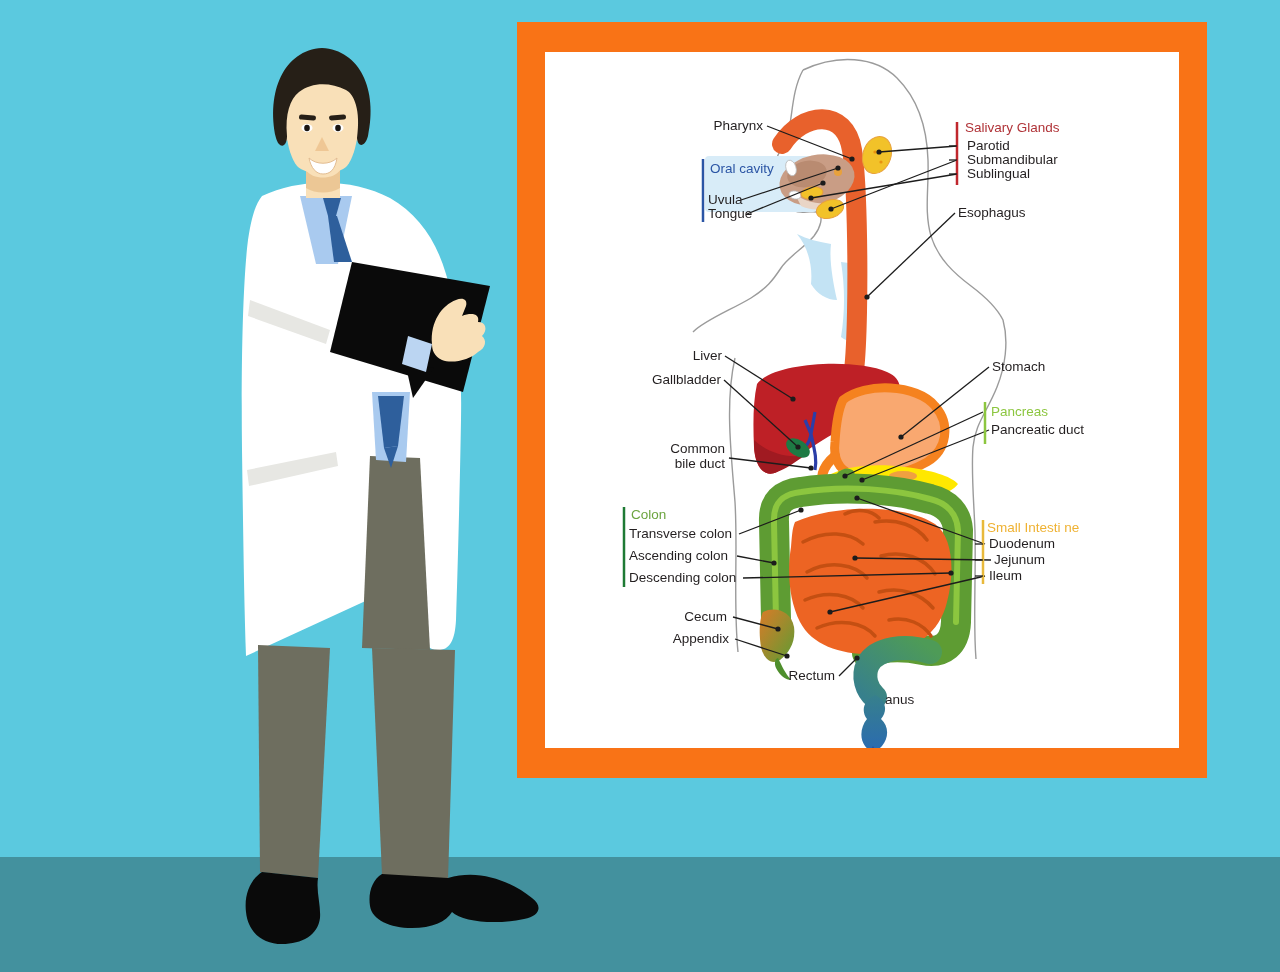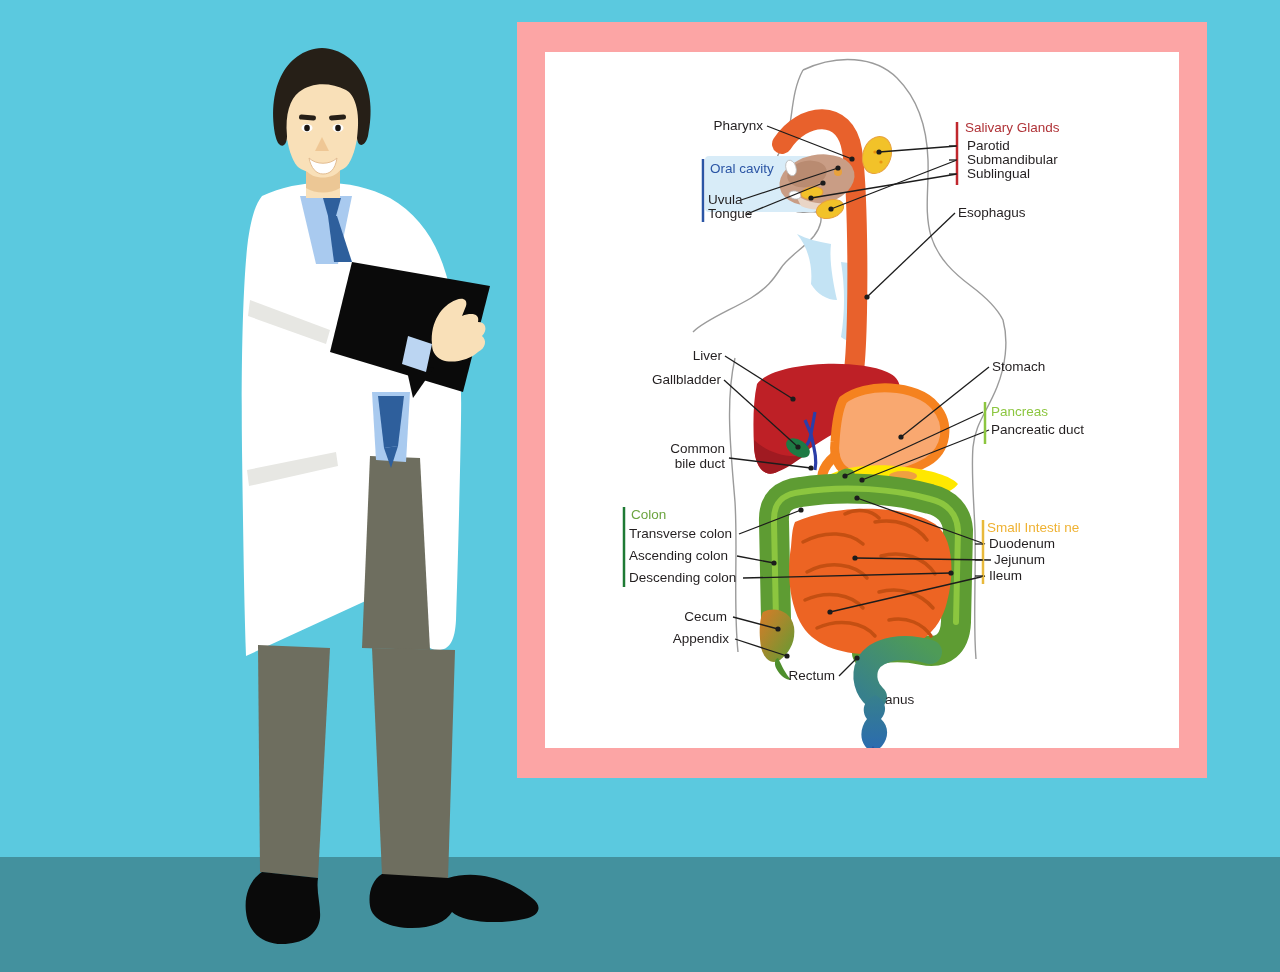--- a/index.html
+++ b/index.html
@@ -3,21 +3,21 @@
 <meta charset="utf-8">
 <style>
   html,body{margin:0;padding:0;}
   body{
     width:1280px;height:972px;overflow:hidden;position:relative;
     background:#5BC9DF;
     font-family:"Liberation Sans", sans-serif;
   }
   .floor{position:absolute;left:0;top:857px;width:1280px;height:115px;background:#43919E;}
   .doctor-svg{position:absolute;left:0;top:0;width:560px;height:972px;}
-  .whiteboard{position:absolute;left:517px;top:22px;width:690px;height:756px;background:#fca5a5;}
+  .whiteboard{position:absolute;left:517px;top:22px;width:690px;height:756px;background:#f97316;}
   .board-surface{position:absolute;left:28px;top:30px;width:634px;height:696px;background:#FFFFFF;}
   .diagram-svg{position:absolute;left:0;top:0;width:634px;height:696px;}
   svg text{font-family:"Liberation Sans", sans-serif;font-size:13.5px;fill:#231F20;}
   svg text.red{fill:#B03338;}
   svg text.blue{fill:#2B55A5;}
   svg text.lgreen{fill:#8CC63F;}
   svg text.green{fill:#6CA43F;}
   svg text.amber{fill:#EFB233;}
   .lbl-line{stroke:#1C1C1C;stroke-width:1.3;fill:none;}
   .lbl-dot{fill:#1C1C1C;}

